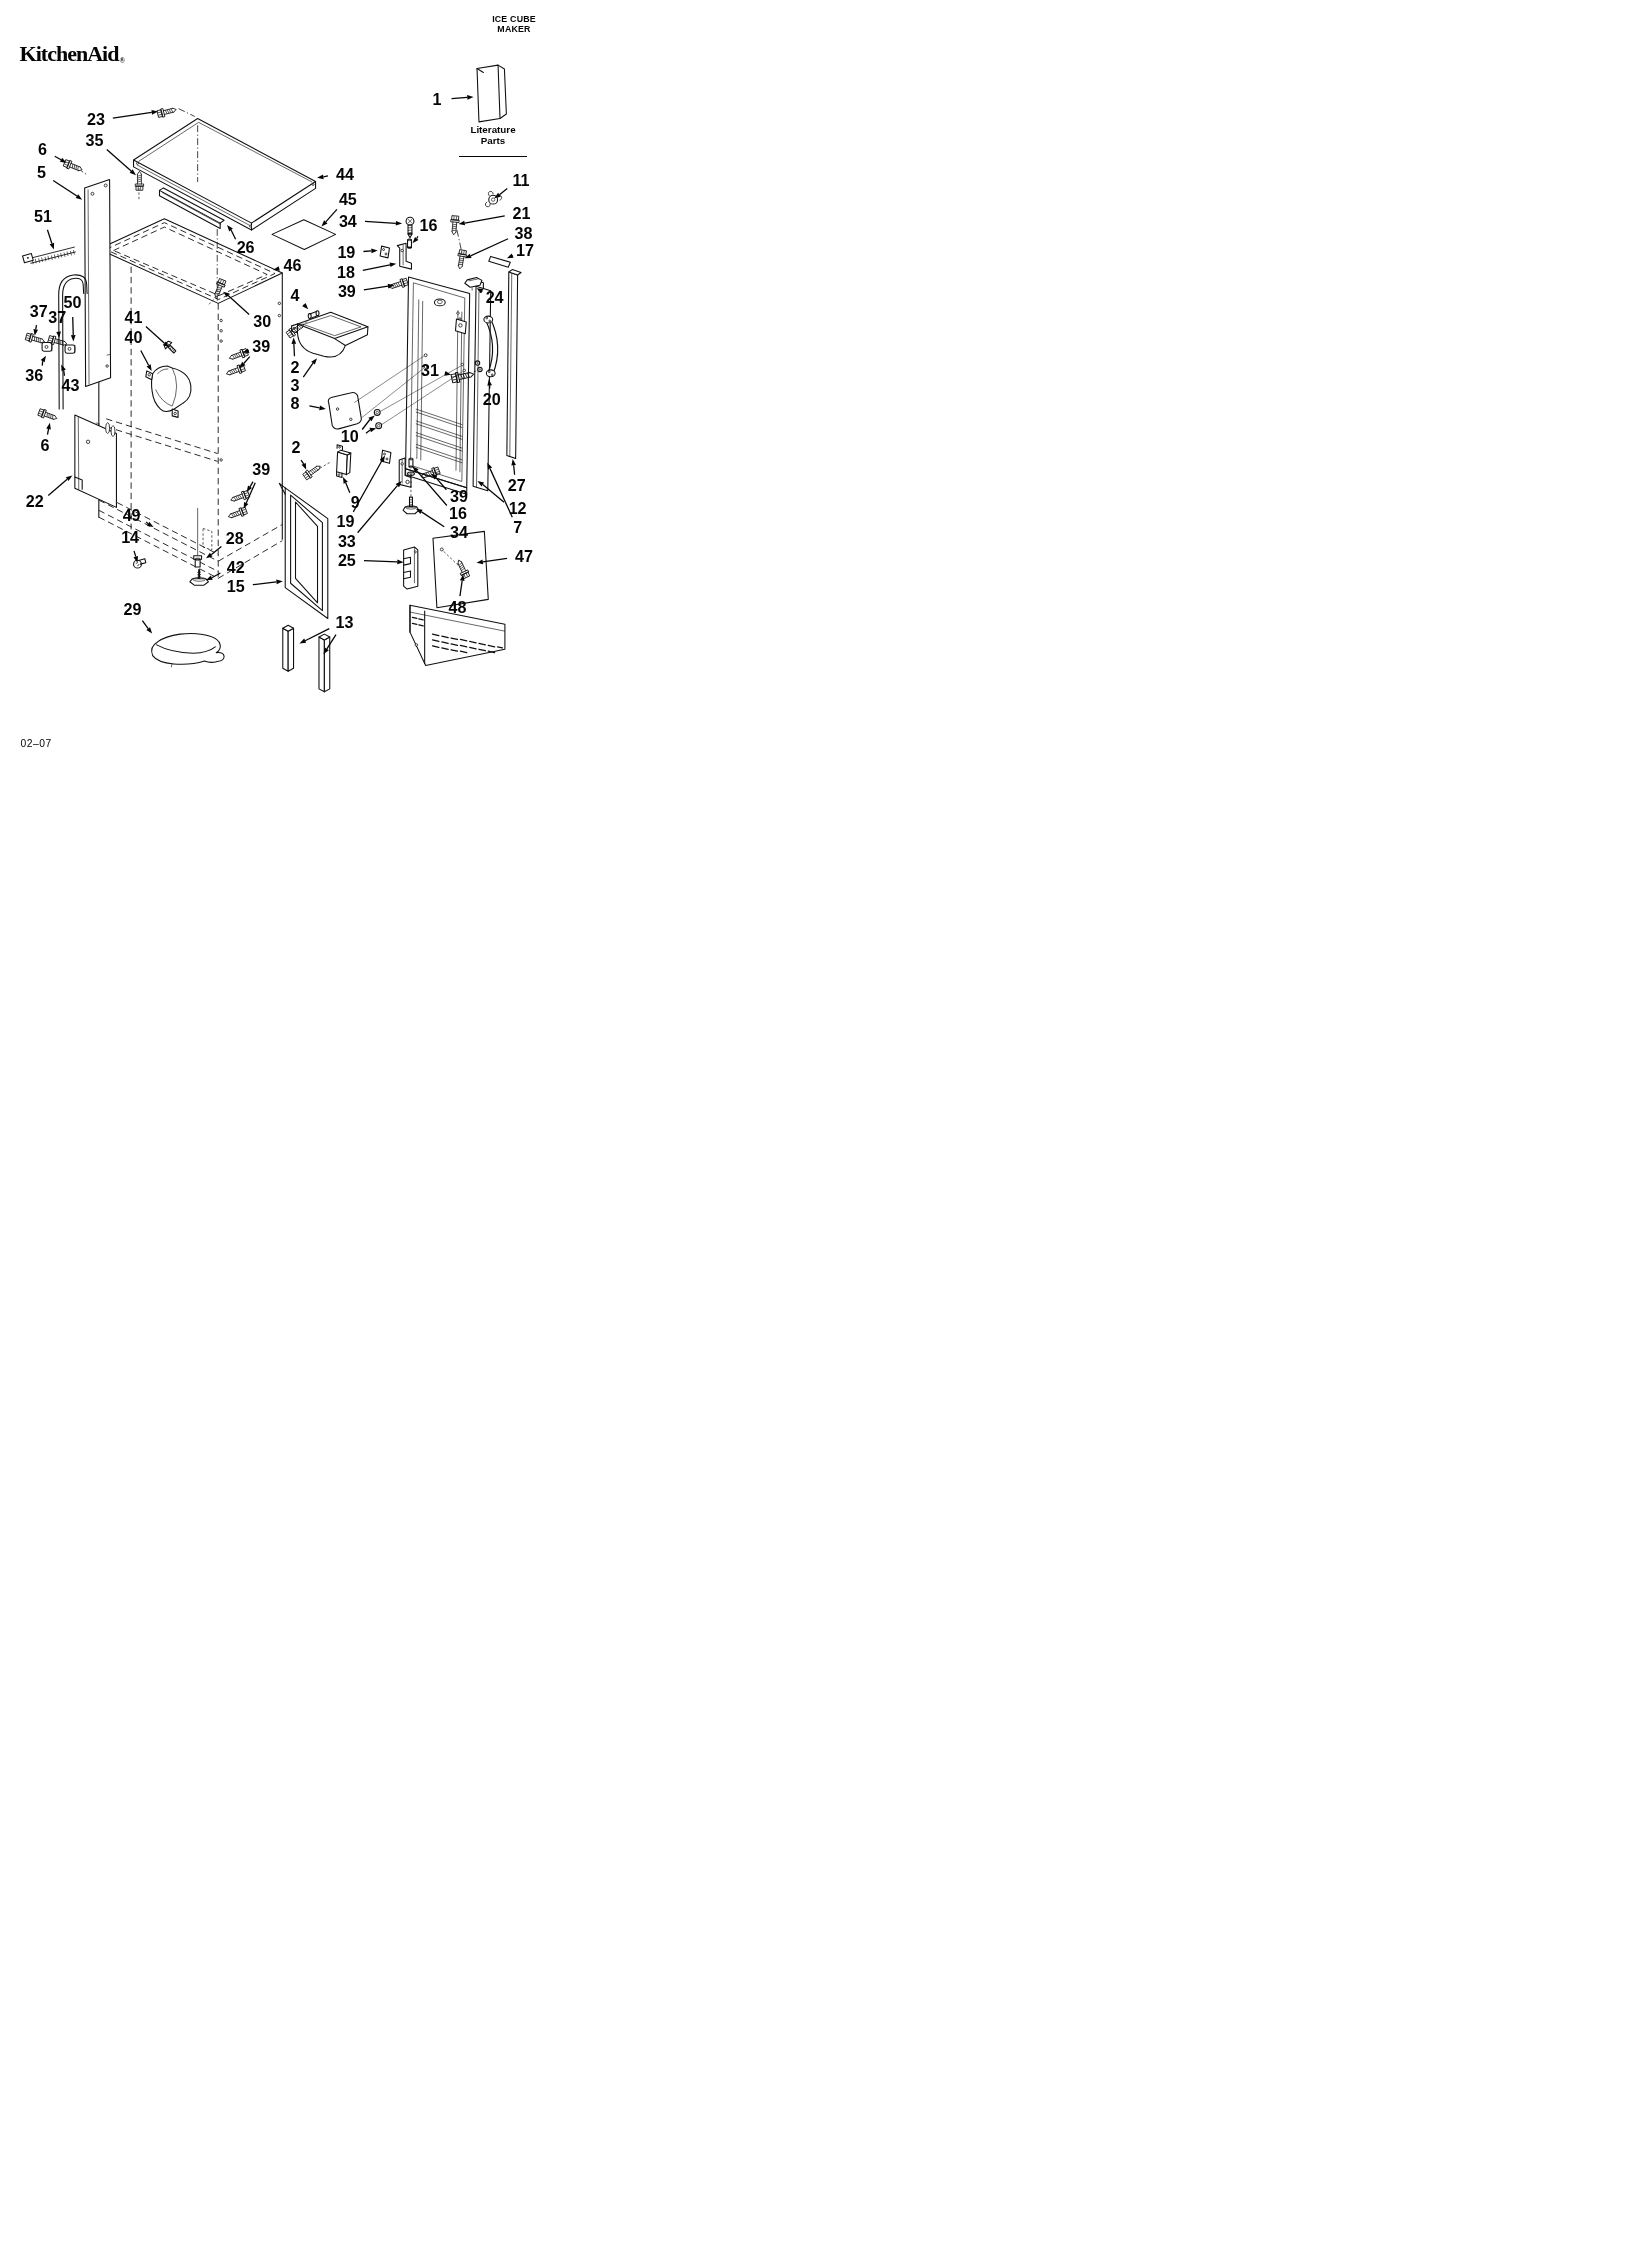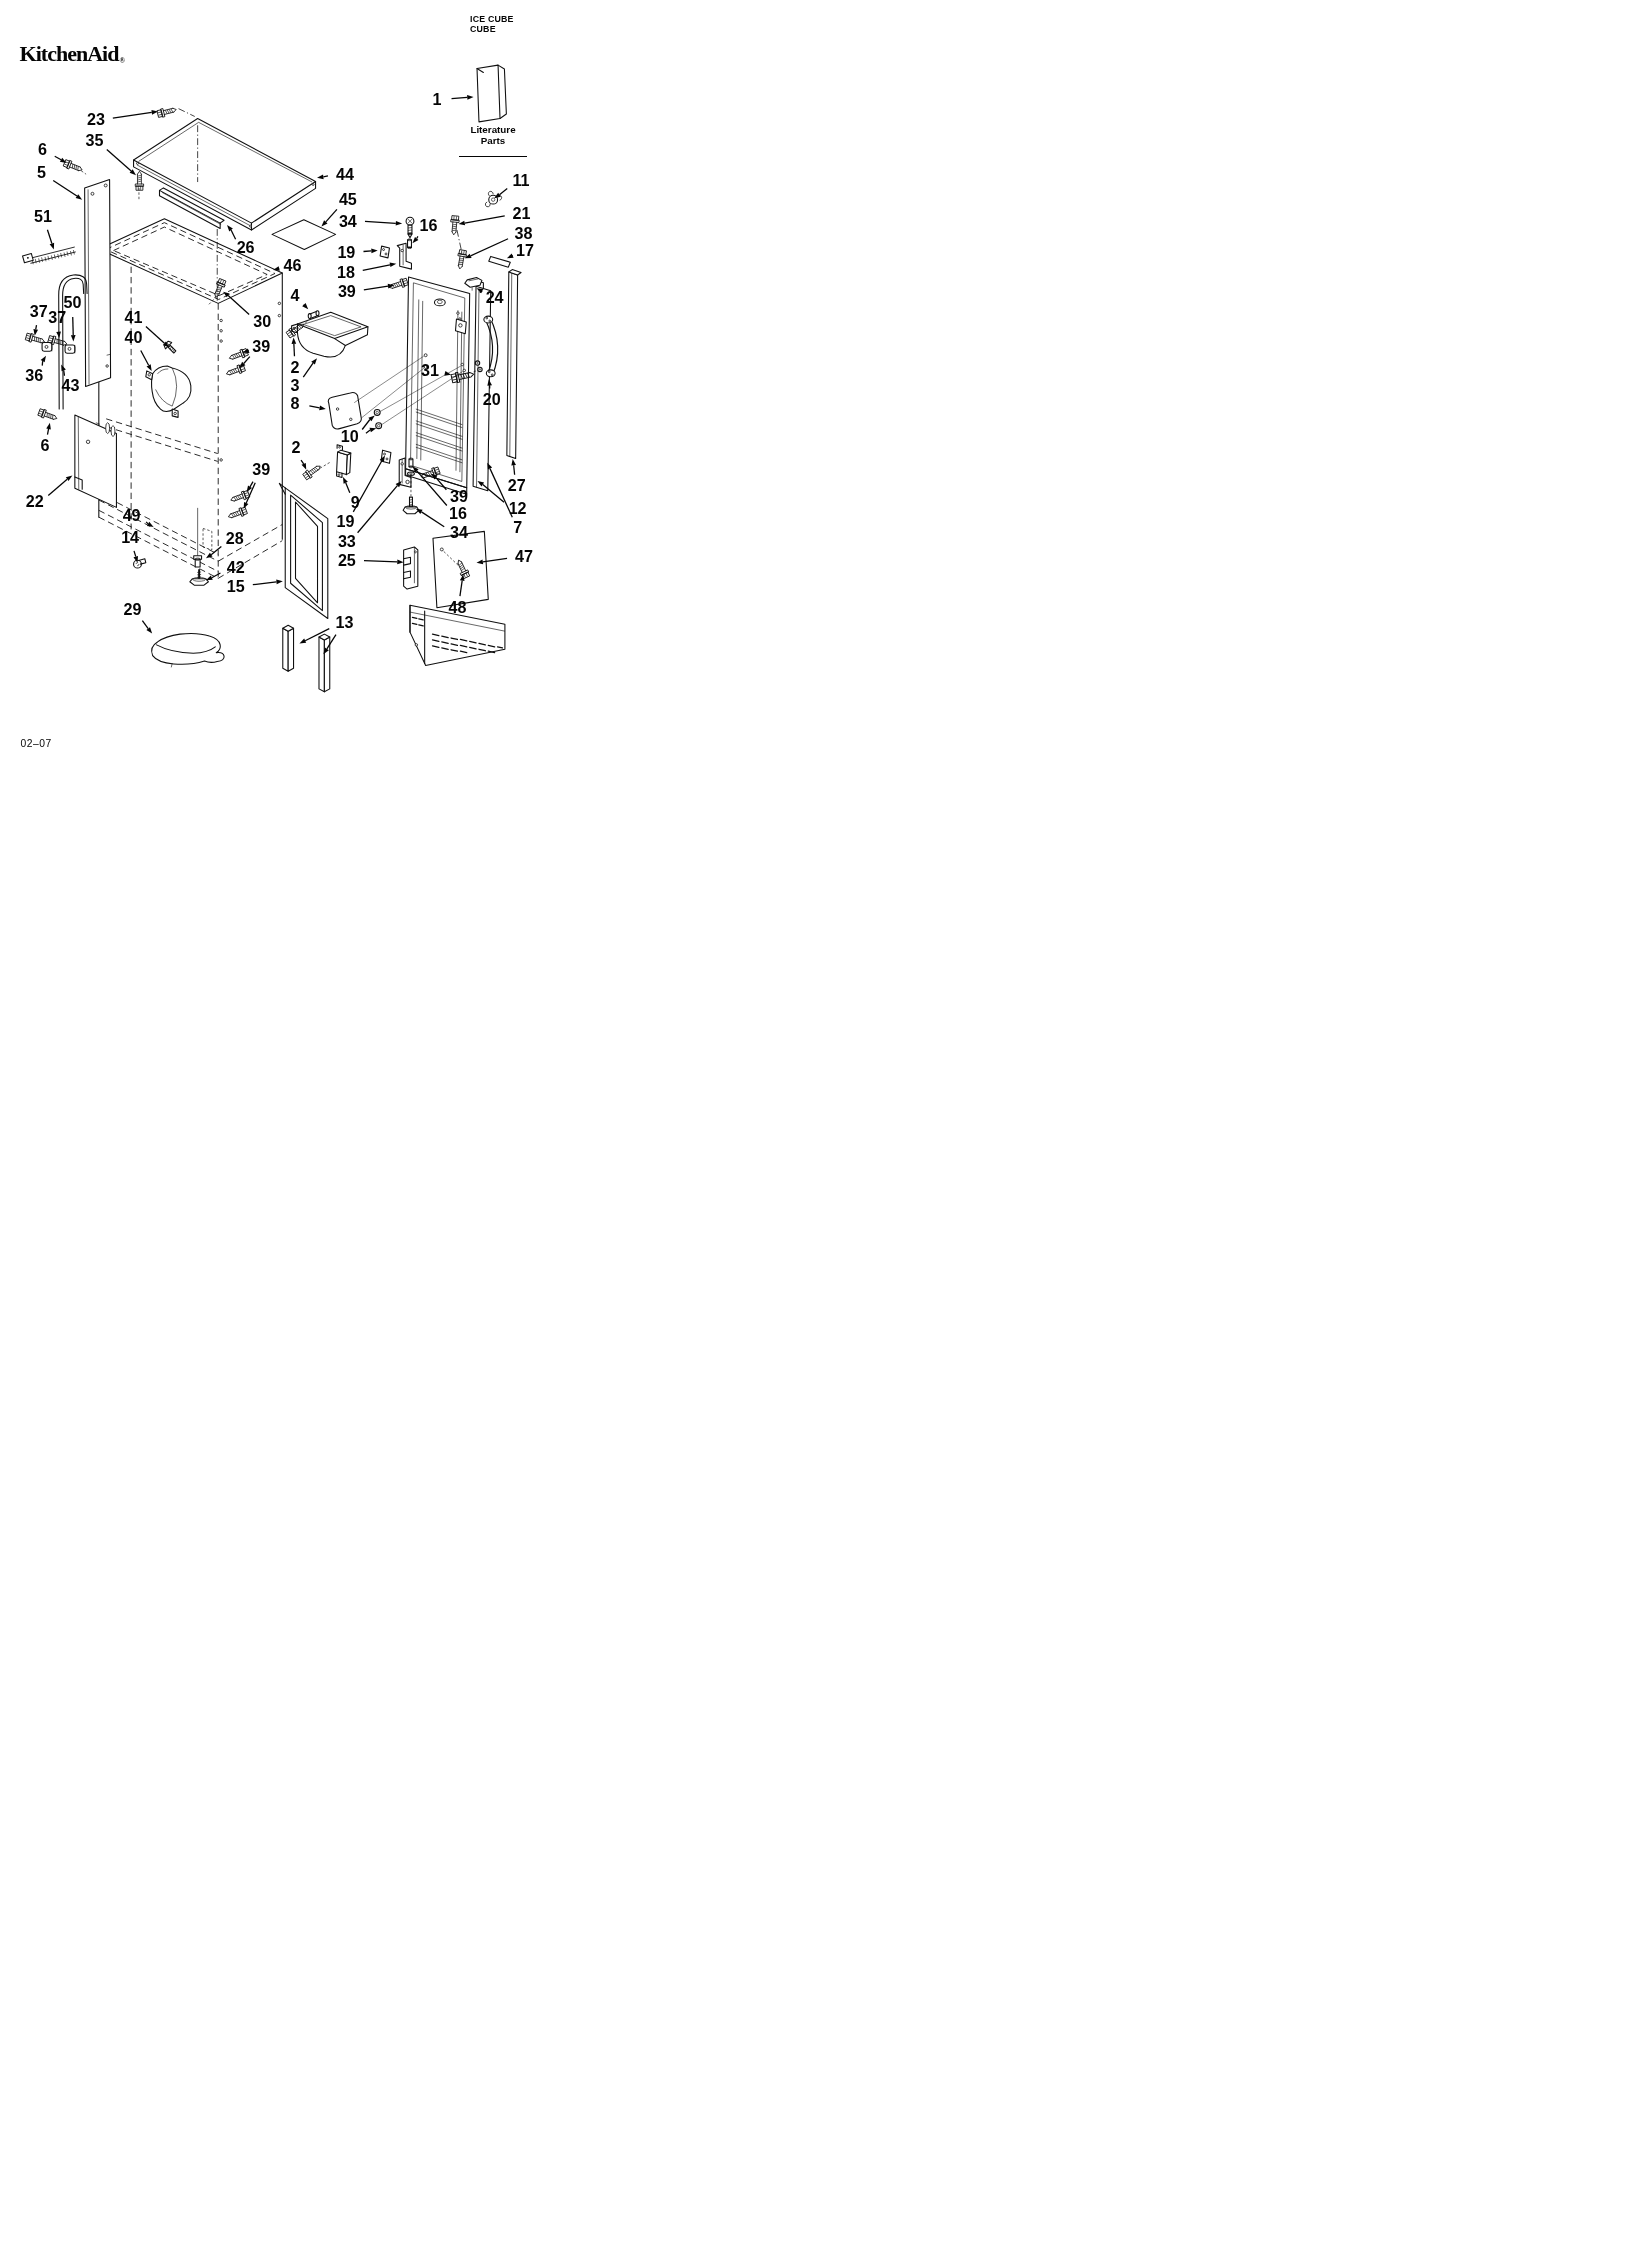--- a/index.html
+++ b/index.html
@@ -2,21 +2,21 @@
 <html style="font-size:7.8px"><head>
 <meta charset="utf-8">
 <style>
   html,body{margin:0;padding:0;background:#ffffff;width:546px;height:754px;
     font-family:"Liberation Sans",sans-serif;color:#050505;}
   #page{position:relative;width:546px;height:754px;background:#fff;overflow:hidden;}
   #art{position:absolute;left:0;top:0;}
   .brand{position:absolute;left:19.6px;top:41px;font-weight:900;font-size:22px;
     letter-spacing:-1px;white-space:nowrap;font-family:Liberation Serif, serif;}
   .brand .reg{font-size:7.3px;font-weight:700;letter-spacing:0;position:relative;top:2px;left:1px;}
-  .doc-title{position:absolute;left:470px;top:13.7px;width:88px;
+  .doc-title{position:absolute;left:470px;top:13.7px;width:88px;text-align:center;
     font-size:8.8px;font-weight:600;line-height:10.8px;letter-spacing:0.2px;}
   .lit-label{position:absolute;left:459px;top:124px;width:68px;text-align:center;
     font-size:9.8px;font-weight:600;border-bottom:1.5px solid #050505;padding-bottom:10px;}
   .doc-date{position:absolute;left:20.5px;top:738px;font-size:10.3px;font-weight:500;letter-spacing:0.5px;text-align:center;}
   
   .s{stroke:#101010;fill:none;stroke-width:2.2;stroke-linejoin:round;stroke-linecap:round;}
   .sf{stroke:#101010;fill:#ffffff;stroke-width:2.2;stroke-linejoin:round;}
   .thin{stroke:#101010;fill:none;stroke-width:1.3;}
   .t1{stroke:#101010;fill:none;stroke-width:1;}
   .dash{stroke:#101010;fill:none;stroke-width:1.8;stroke-dasharray:13 8;}
@@ -31,21 +31,21 @@
 </style>
 </head>
 <body>
 
 <div id="page">
 
   <div class="brand"><span>KitchenAid</span><span class="reg">®</span></div>
 
   <div class="doc-title">
     <div>ICE CUBE</div>
-    <div>CUBE</div>
+    <div>MAKER</div>
   </div>
 
   <div class="lit-label">Literature Parts</div>
 
   <div class="doc-date">02–07</div>
 
   <svg id="art" width="546" height="754" viewBox="0 0 1116 1541">
     <defs>
       <g id="screw">
         <path class="s" style="stroke-width:1.7" d="M-8 -7 L0 -7 L0 7 L-8 7 Z"></path>

